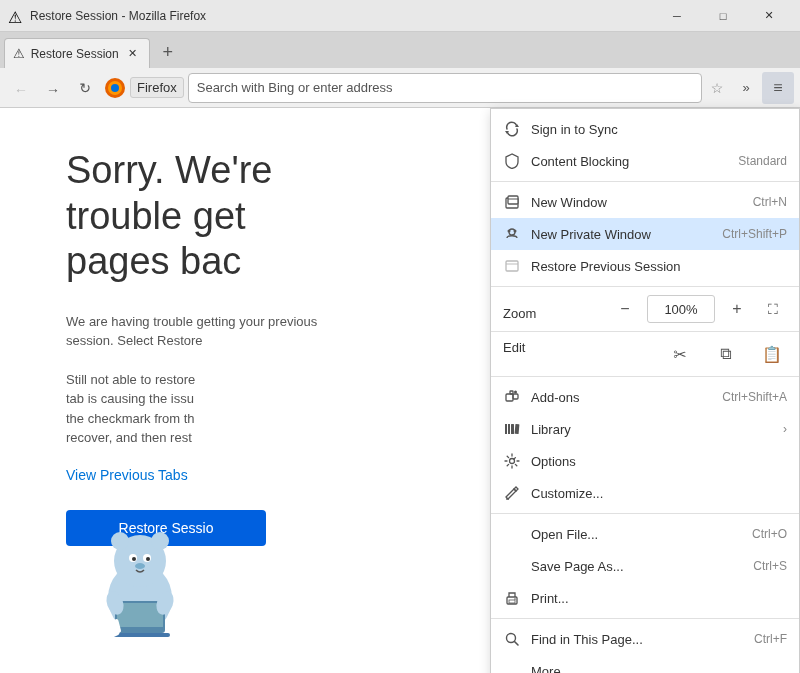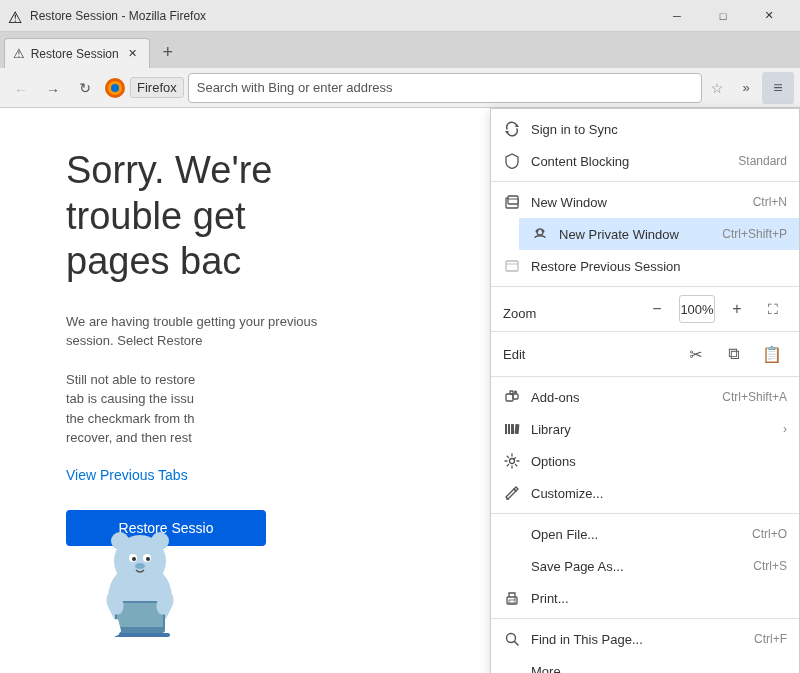--- a/index.html
+++ b/index.html
@@ -177,21 +177,21 @@
     .menu-item {
       display: flex;
       align-items: center;
       padding: 6px 12px;
       font-size: 13px;
       color: #333;
       cursor: pointer;
       min-height: 32px;
       gap: 10px;
     }
-    .menu-item.highlighted { background: #d4e8ff; margin-left: 28px; }
+    .menu-item.highlighted { background: #d4e8ff; }
     .menu-item-icon {
       width: 18px; height: 18px;
       display: flex; align-items: center; justify-content: center;
       font-size: 14px; flex-shrink: 0; color: #555;
     }
     .menu-item-label { flex: 1; }
     .menu-item-shortcut { color: #888; font-size: 12px; text-align: right; }
     .menu-divider { height: 1px; background: #e0e0e0; margin: 4px 0; }
     .zoom-row {
       display: flex;
@@ -202,35 +202,34 @@
     }
     .zoom-label { font-size: 13px; color: #333; flex: 1; margin-top: 8px; }
     .zoom-btn {
       width: 28px; height: 28px;
       display: flex; align-items: center; justify-content: center;
       font-size: 16px; color: #555; cursor: pointer;
       border-radius: 3px;
       background: transparent;
     }
     .zoom-value {
-      width: 36px; height: 28px;
+      width: 68px; height: 28px;
       display: flex; align-items: center; justify-content: center;
       font-size: 13px; color: #333;
       border: 1px solid #ccc; border-radius: 3px;
     }
     .zoom-expand {
       width: 28px; height: 28px;
       display: flex; align-items: center; justify-content: center;
       font-size: 14px; color: #555; cursor: pointer;
     }
     .edit-row {
       display: flex;
-      align-items: center;
       padding: 4px 12px;
-      gap: 8px;
+      gap: 16px;
       min-height: 36px;
     }
     .edit-label { font-size: 13px; color: #333; flex: 1; }
     .edit-icon-btn {
       width: 30px; height: 28px;
       display: flex; align-items: center; justify-content: center;
       font-size: 16px; color: #555; cursor: pointer;
       border-radius: 3px;
     }
     .menu-item-arrow { color: #888; font-size: 12px; }

